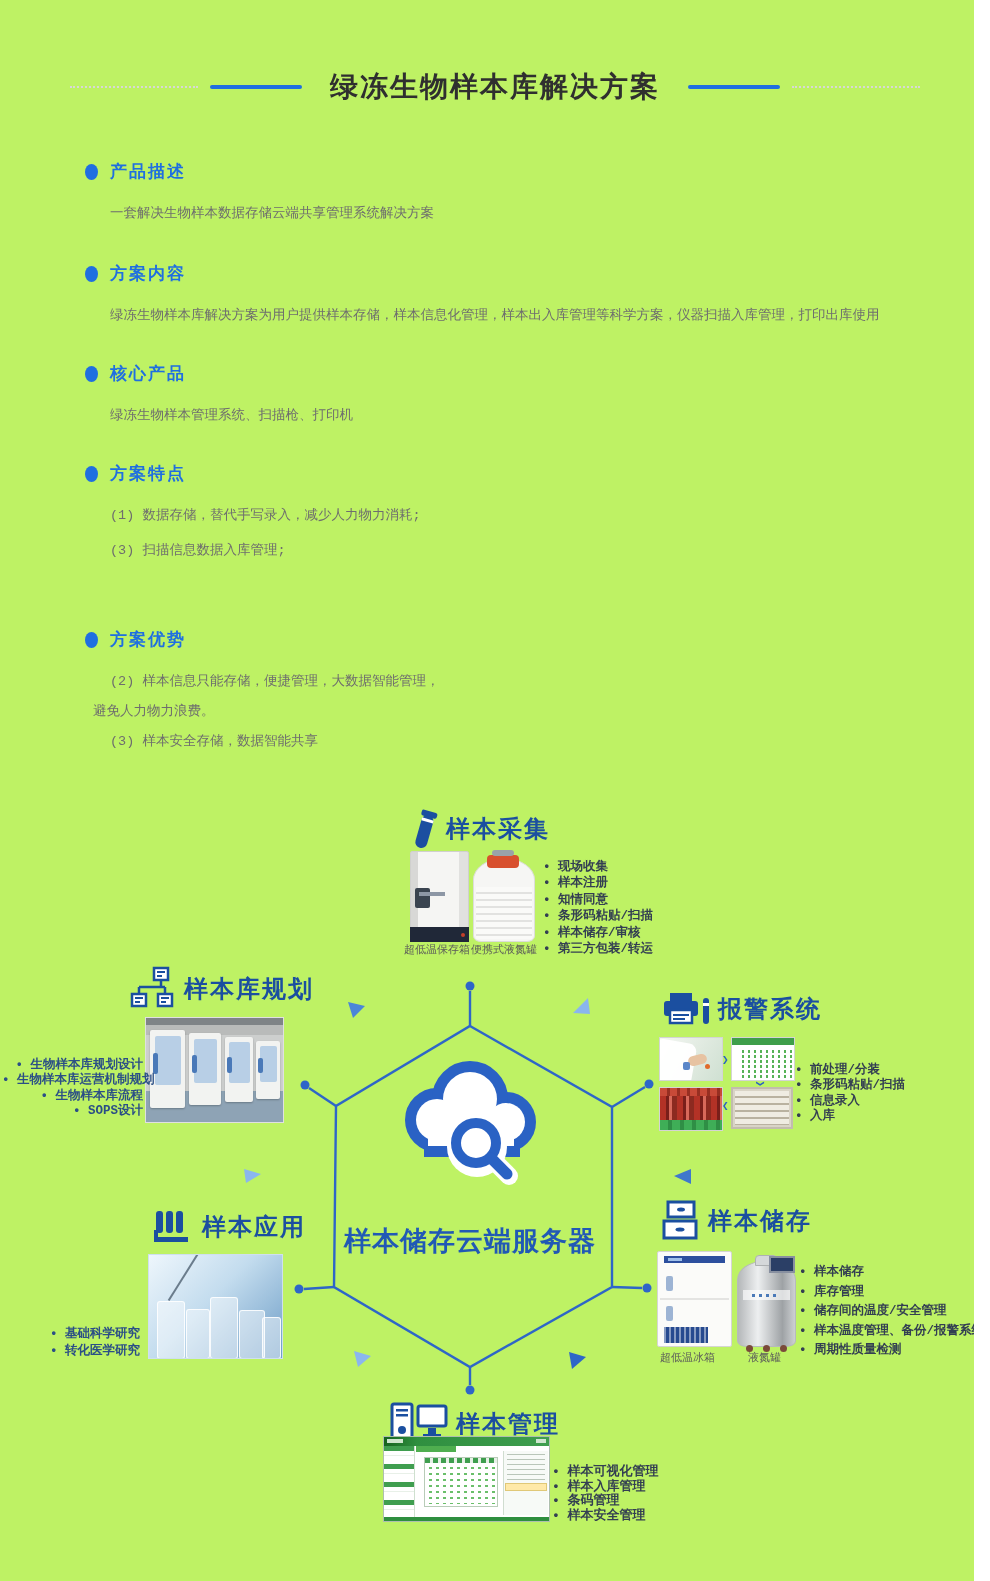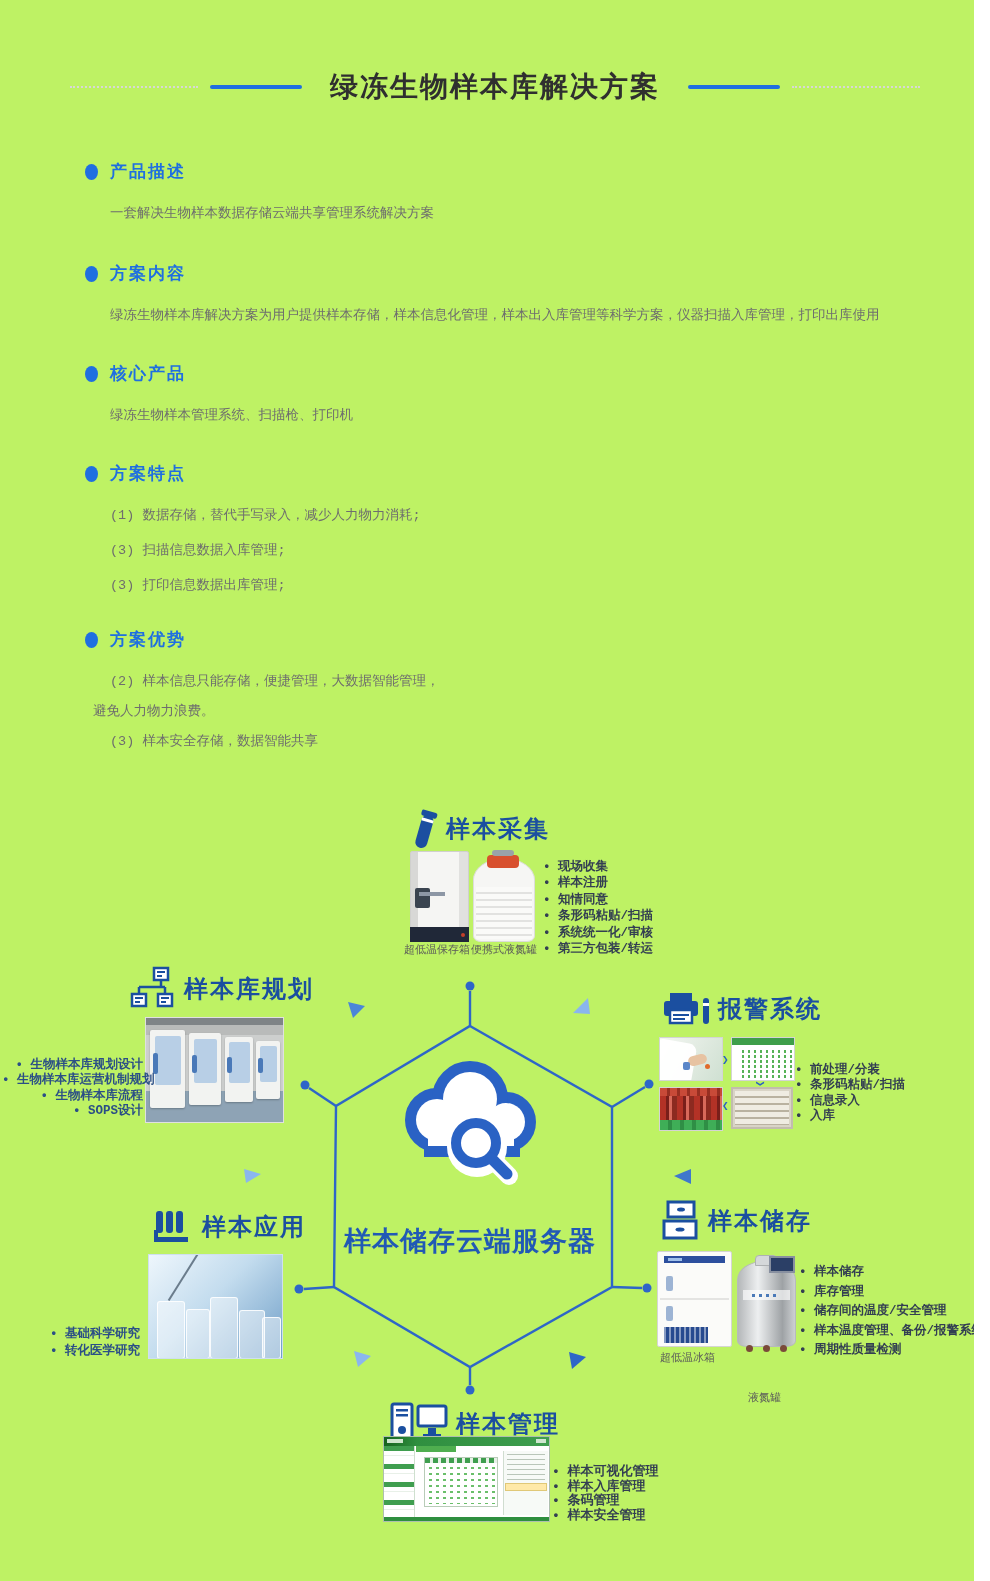--- a/index.html
+++ b/index.html
@@ -169,21 +169,20 @@
   </div>
 
   <div class="section" id="sec4">
     <div class="sec-head">
       <span class="sec-dot"></span>
       <span class="sec-title">方案特点</span>
     </div>
     <div class="sec-body gap-lines">
       <div class="bline">(1) 数据存储，替代手写录入，减少人力物力消耗;</div>
       <div class="bline">(3) 扫描信息数据入库管理;</div>
-      <div class="bline">(3) 打印信息数据出库管理;</div>
     </div>
   </div>
 
   <div class="section" id="sec5">
     <div class="sec-head">
       <span class="sec-dot"></span>
       <span class="sec-title">方案优势</span>
     </div>
     <div class="sec-body tight-lines">
       <div class="bline">(2) 样本信息只能存储，便捷管理，大数据智能管理，</div>
@@ -261,21 +260,21 @@
       <div class="cap"></div>
       <div class="bar"></div>
   </div>
   <div class="cap" style="left:404px;top:942px;">超低温保存箱</div>
   <div class="cap" style="left:471px;top:942px;">便携式液氮罐</div>
   <ul class="blist" style="left:543px;top:859px;line-height:16.4px;">
     <li>现场收集</li>
     <li>样本注册</li>
     <li>知情同意</li>
     <li>条形码粘贴/扫描</li>
-    <li>系统统一化/审核</li>
+    <li>样本储存/审核</li>
     <li>第三方包装/转运</li>
   </ul>
 
   <div class="nhead" style="left:130px;top:966px;justify-content:flex-end;">
     <svg class="icon-svg" width="46" height="46" viewBox="0 0 46 46">
       <g stroke="#1B4FA0" stroke-width="2.5" fill="#ffffff">
         <rect x="24" y="2" width="14" height="12"></rect>
         <rect x="2" y="28" width="14" height="12"></rect>
         <rect x="28" y="28" width="14" height="12"></rect>
       </g>
@@ -407,21 +406,21 @@
   </div>
   <div class="abs" id="storage-tank">
     <div class="neck"></div>
       <div class="scr"></div>
       <div class="band"></div>
     <div class="c1"></div>
       <div class="c2"></div>
       <div class="c3"></div>
   </div>
   <div class="cap" style="left:660px;top:1350px;">超低温冰箱</div>
-  <div class="cap" style="left:748px;top:1350px;margin-top:40px;">液氮罐</div>
+  <div class="cap" style="left:748px;top:1350px;">液氮罐</div>
   <ul class="blist" style="left:799px;top:1263px;line-height:19.5px;">
     <li>样本储存</li>
     <li>库存管理</li>
     <li>储存间的温度/安全管理</li>
     <li>样本温度管理、备份/报警系统</li>
     <li>周期性质量检测</li>
   </ul>
 
   <div class="nhead" style="left:390px;top:1402px;">
     <svg class="icon-svg" width="58" height="44" viewBox="0 0 58 44">

